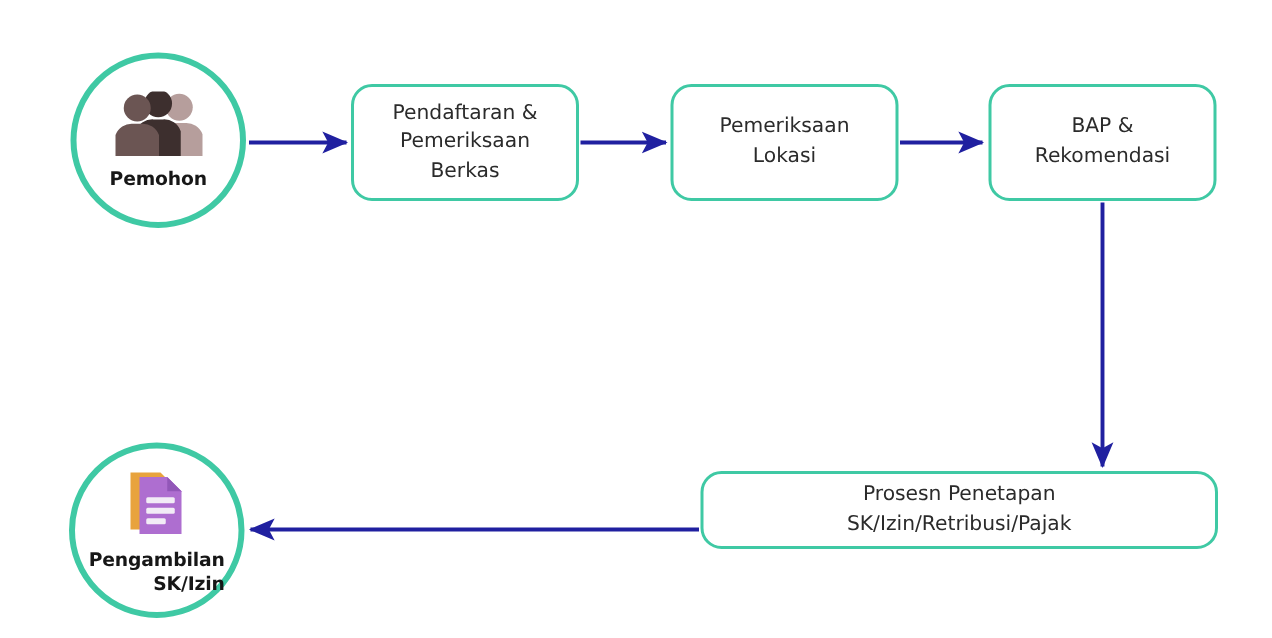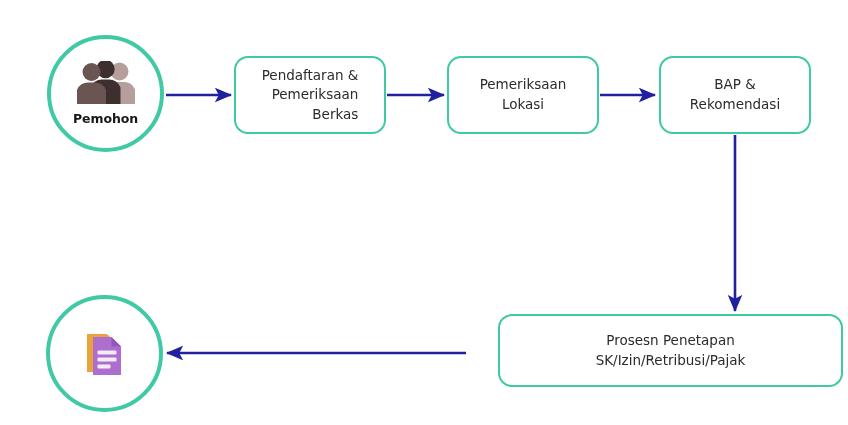--- a/index.html
+++ b/index.html
@@ -115,50 +115,52 @@
         <circle cx="30.5" cy="8" r="9.2" fill="#3d2f2e"></circle>
         <path d="M15.5 43 V26.5 A11.8 11.8 0 0 1 27.3 18.6 h6.4 A11.8 11.8 0 0 1 45.5 26.5 V43 Z" fill="#3d2f2e"></path>
 
         <circle cx="16.5" cy="11" r="9" fill="#6b5553"></circle>
         <path d="M2 43 V29 A11.5 11.5 0 0 1 13.5 21.5 h6 A11.5 11.5 0 0 1 31 29 V43 Z" fill="#6b5553"></path>
       </svg>
     </span>
     <span class="circle-label">Pemohon</span>
   </div>
 
-  <div class="process-box" style="left:234px; top:56px; width:152px; height:78px;text-align:right;">
+  <div class="process-box" style="left:234px; top:56px; width:152px; height:78px;">
     <span>Pendaftaran &amp;
 Pemeriksaan
 Berkas</span>
   </div>
 
   <div class="process-box" style="left:447px; top:56px; width:152px; height:78px;">
     <span>Pemeriksaan
 Lokasi</span>
   </div>
 
   <div class="process-box" style="left:659px; top:56px; width:152px; height:78px;">
     <span>BAP &amp;
 Rekomendasi</span>
   </div>
 
-  <div class="process-box" style="left:467px; top:314px; width:345px; height:73px;margin-left:31px;">
+  <div class="process-box" style="left:467px; top:314px; width:345px; height:52px;">
     <span>Prosesn Penetapan
 SK/Izin/Retribusi/Pajak</span>
   </div>
 
   <div class="circle-node" style="left:46px; top:295px; width:117px; height:117px;">
     <span class="circle-icon">
       <svg width="46" height="48" viewBox="0 0 46 48">
 
         <path d="M5 4 h20 l9 9 v29 h-29 Z" fill="#e8a33d"></path>
 
         <path d="M11 7 h18.5 l9.5 9.5 V45 H11 Z" fill="#ae6ed0"></path>
         <path d="M29.5 7 l9.5 9.5 H29.5 Z" fill="#9257b8"></path>
 
         <rect x="15.5" y="20.5" width="19" height="4" rx="1" fill="#f2ecf6"></rect>
         <rect x="15.5" y="27.5" width="19" height="4" rx="1" fill="#f2ecf6"></rect>
         <rect x="15.5" y="34.5" width="13" height="4" rx="1" fill="#f2ecf6"></rect>
       </svg>
     </span>
+    <span class="circle-label">Pengambilan
+SK/Izin</span>
   </div>
 
 </div>
 
 </body></html>

